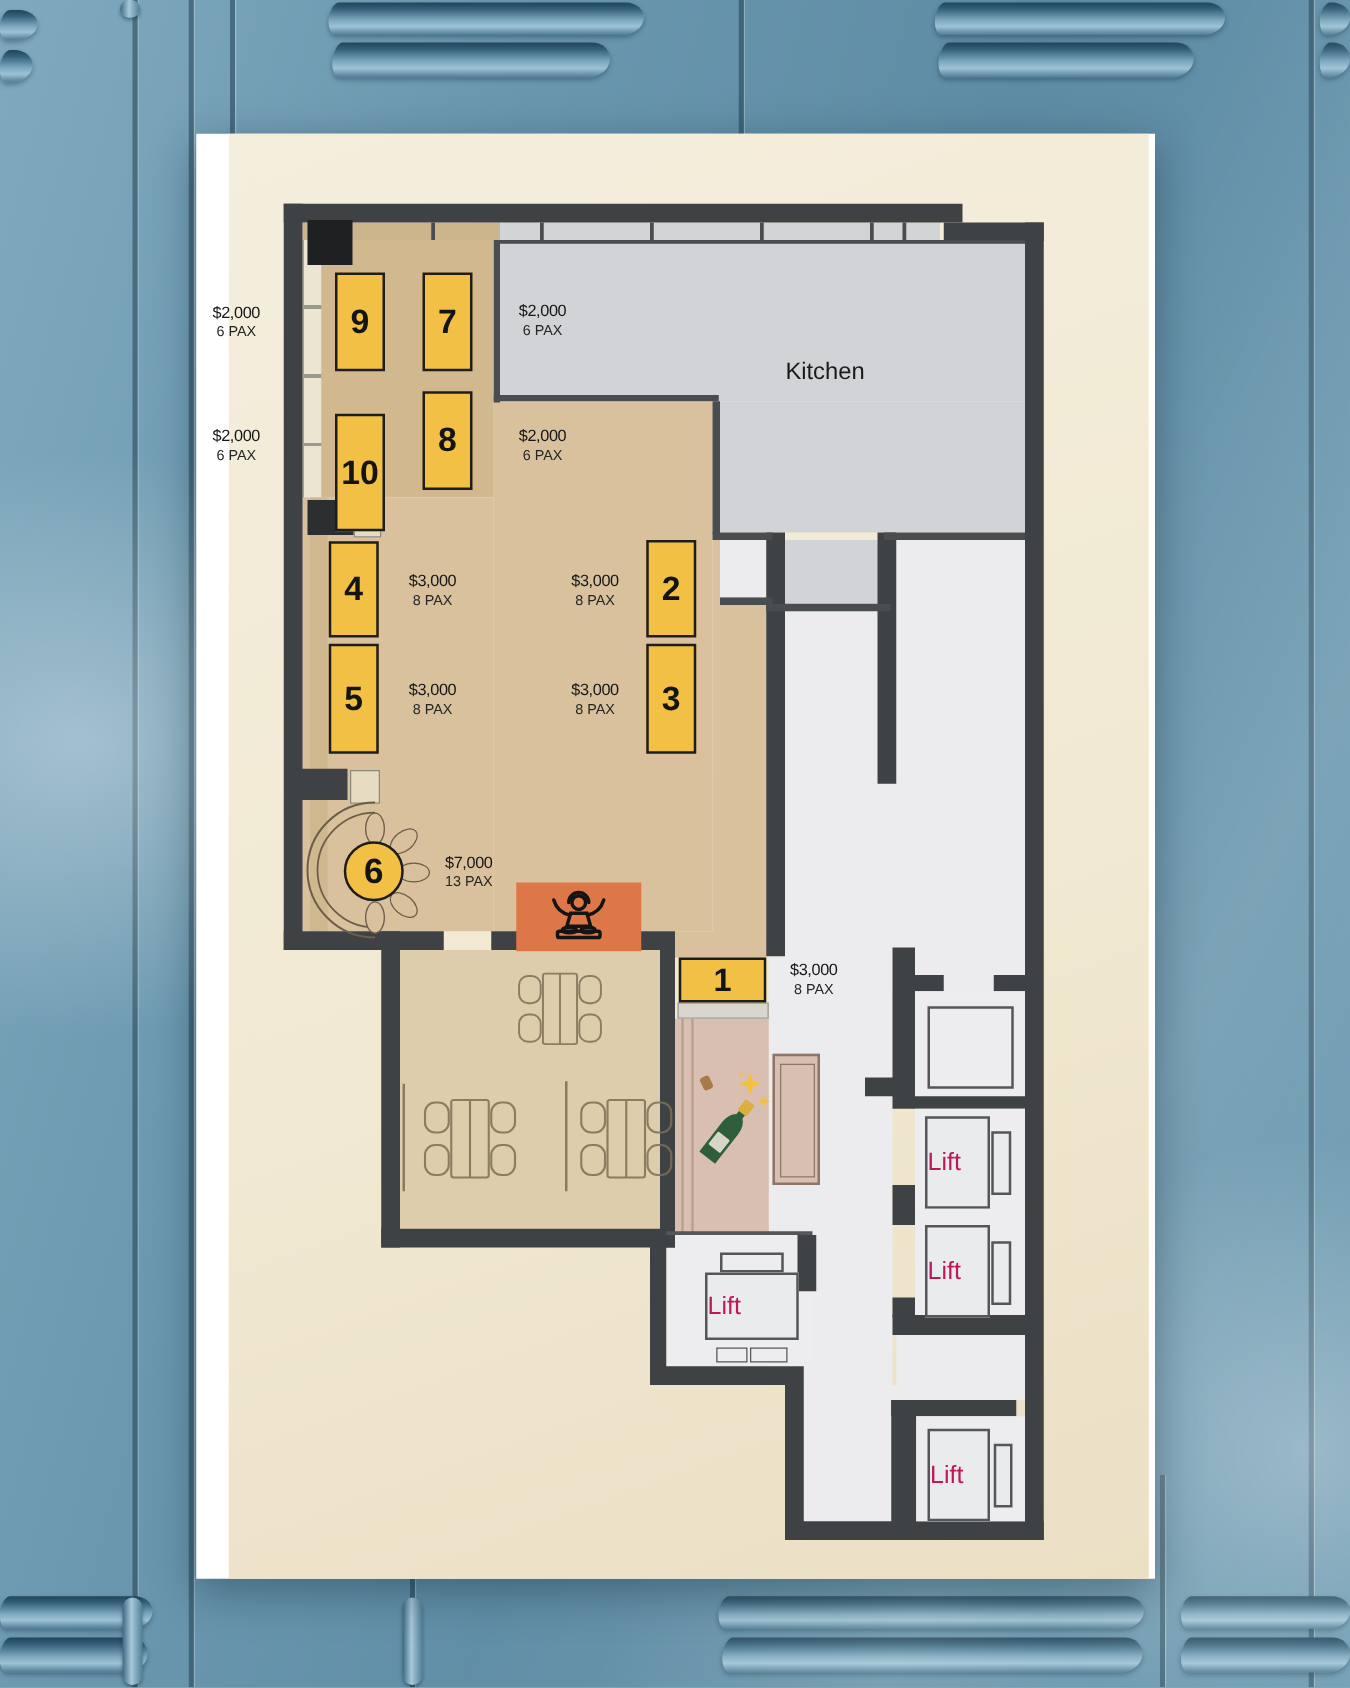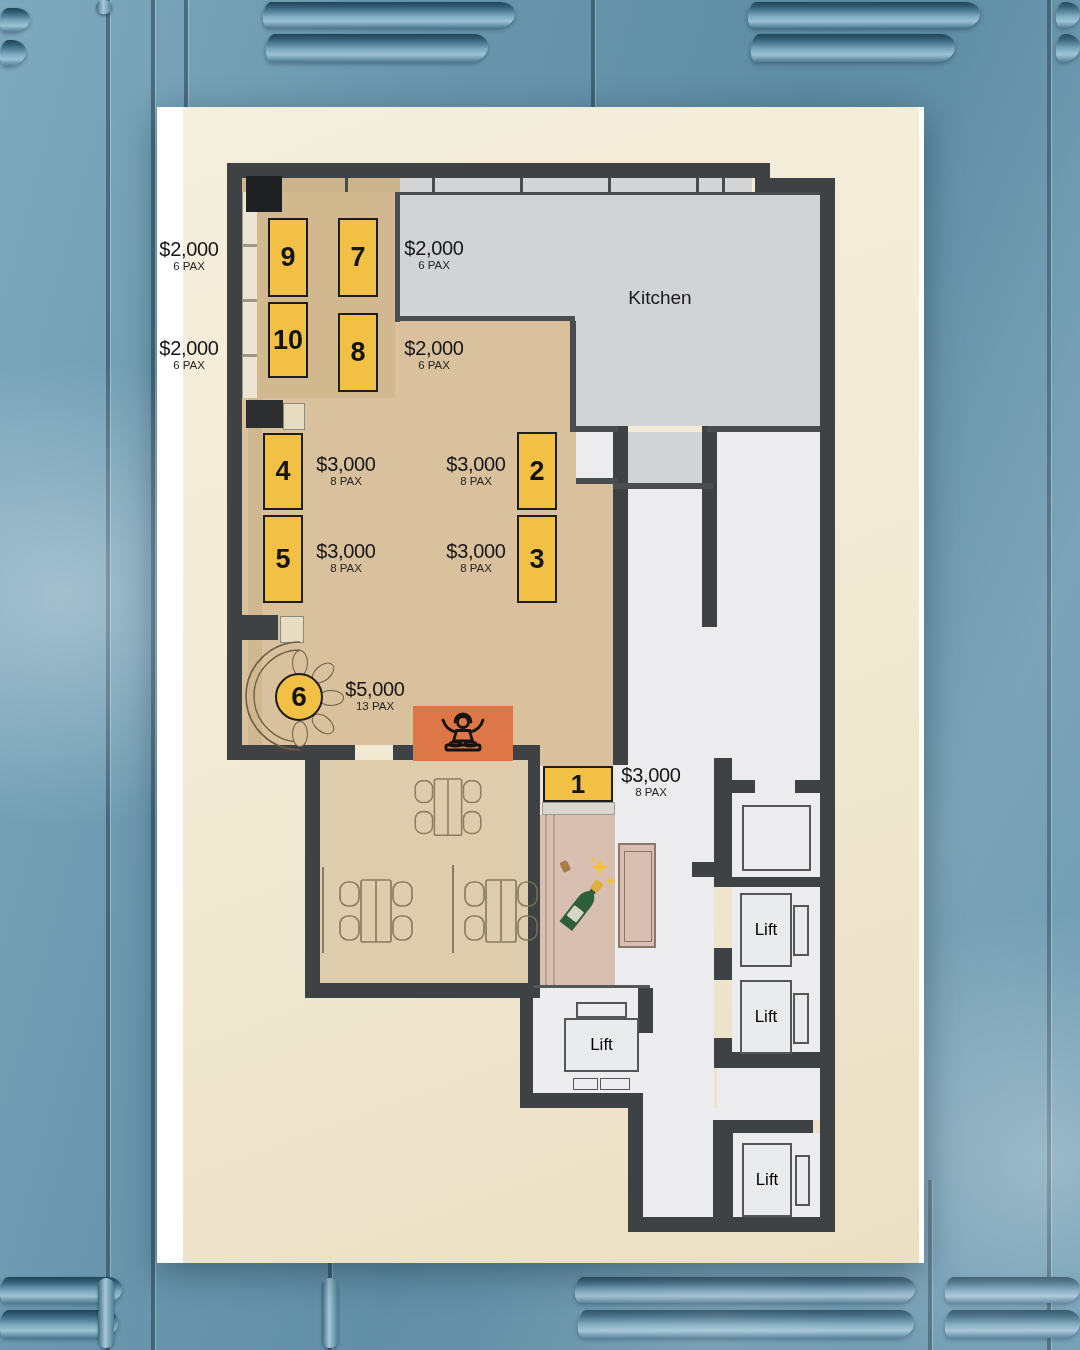--- a/index.html
+++ b/index.html
@@ -23,27 +23,27 @@
   .wall{background:var(--wall,#3f4245)}
   .kwall{background:#4a4d50}
   .kitchen{background:var(--kgray,#d2d3d6)}
   .corr{background:var(--cgray,#ececee)}
   .tan{background:var(--tan,#d8c19c)}
   .ptan{background:var(--ptan,#d2b88e)}
   .dtan{background:var(--dtan,#ddcdad)}
   .pinkbg{background:var(--pink,#d9bfb2)}
   .outl{border:2px solid #54565a;background:transparent}
   .liftroom{background:#ededef}
-  .liftbox{background:#eaebec;border:2px solid #54565a;display:flex;align-items:center;justify-content:center;
-           font-size:17px;color:#000000}
+  .liftbox{background:#eaebec;border:2px solid #54565a;display:flex;align-items:center;justify-content:flex-start;
+           font-size:20px;color:#be185d}
   .slit{border:2px solid #54565a;background:#eaebec}
   .tbl{background:var(--yellow,#f1c045);border:2.5px solid #1d1d1d;display:flex;align-items:center;justify-content:center;
        font-weight:bold;font-size:27px;color:#141414;box-sizing:border-box}
   .plabel{text-align:center;color:#151515}
-  .plabel .pr{font-size:20px;line-height:21px;letter-spacing:-.3px;white-space:nowrap}
+  .plabel .pr{font-size:13px;line-height:21px;letter-spacing:-.3px;white-space:nowrap}
   .plabel .px{font-size:11.5px;line-height:13px;color:#262626;white-space:nowrap}
   .roomlabel{display:flex;align-items:center;justify-content:center;font-size:19px;color:#1a1a1a}
   .petal{position:absolute;width:14px;height:24px;border:1.5px solid #6b5d47;border-radius:50%;background:var(--tan,#d8c19c)}
   .winstrip{background:repeating-linear-gradient(180deg,#ece5d1 0 52px,#9b988e 52px 55px);border-left:1px solid #9b988e}
   .ledgediv{background:#4a4d50}
   .sepline{background:#8a7a62}
   .pline{background:#bca08f}
   .thresh{background:#d8d6cf;border:1px solid #9a9a94;box-sizing:border-box}
   .djbooth{background:var(--orange,#dd7748)}
   svg{display:block}
@@ -257,21 +257,21 @@
       <line x1="46" y1="12" x2="46" y2="74"></line>
       <rect x="10" y="14" width="19" height="24" rx="8"></rect>
       <rect x="10" y="48" width="19" height="24" rx="8"></rect>
       <rect x="63" y="14" width="19" height="24" rx="8"></rect>
       <rect x="63" y="48" width="19" height="24" rx="8"></rect>
     </g>
   </svg>
 
   <div class="abs tbl" style="left:268px;top:218px;width:40px;height:79px">9</div>
   <div class="abs tbl" style="left:338px;top:218px;width:40px;height:79px">7</div>
-  <div class="abs tbl" style="left:268px;top:302px;width:40px;height:76px">10</div>
+  <div class="abs tbl" style="left:268px;top:331px;width:40px;height:94px">10</div>
   <div class="abs tbl" style="left:338px;top:313px;width:40px;height:79px">8</div>
   <div class="abs tbl" style="left:263px;top:433px;width:40px;height:77px">4</div>
   <div class="abs tbl" style="left:263px;top:515px;width:40px;height:88px">5</div>
   <div class="abs tbl" style="left:517px;top:432px;width:40px;height:78px">2</div>
   <div class="abs tbl" style="left:517px;top:515px;width:40px;height:88px">3</div>
   <div class="abs tbl" style="left:275px;top:673px;width:48px;height:48px;border-radius:50%;font-size:28px">6</div>
   <div class="abs tbl" style="left:543px;top:766px;width:70px;height:36px;font-size:26px">1</div>
 
   <div class="abs plabel" style="left:150px;top:239px;width:78px">
     <div class="pr">$2,000</div>
@@ -299,21 +299,21 @@
   </div>
   <div class="abs plabel" style="left:314px;top:541px;width:64px">
     <div class="pr">$3,000</div>
     <div class="px">8 PAX</div>
   </div>
   <div class="abs plabel" style="left:444px;top:541px;width:64px">
     <div class="pr">$3,000</div>
     <div class="px">8 PAX</div>
   </div>
   <div class="abs plabel" style="left:341px;top:679px;width:68px">
-    <div class="pr">$5,000</div>
+    <div class="pr">$7,000</div>
     <div class="px">13 PAX</div>
   </div>
   <div class="abs plabel" style="left:616px;top:765px;width:70px">
     <div class="pr">$3,000</div>
     <div class="px">8 PAX</div>
   </div>
 
   <div class="abs roomlabel" style="left:605px;top:287px;width:110px;height:22px">Kitchen</div>
 
 </div>

